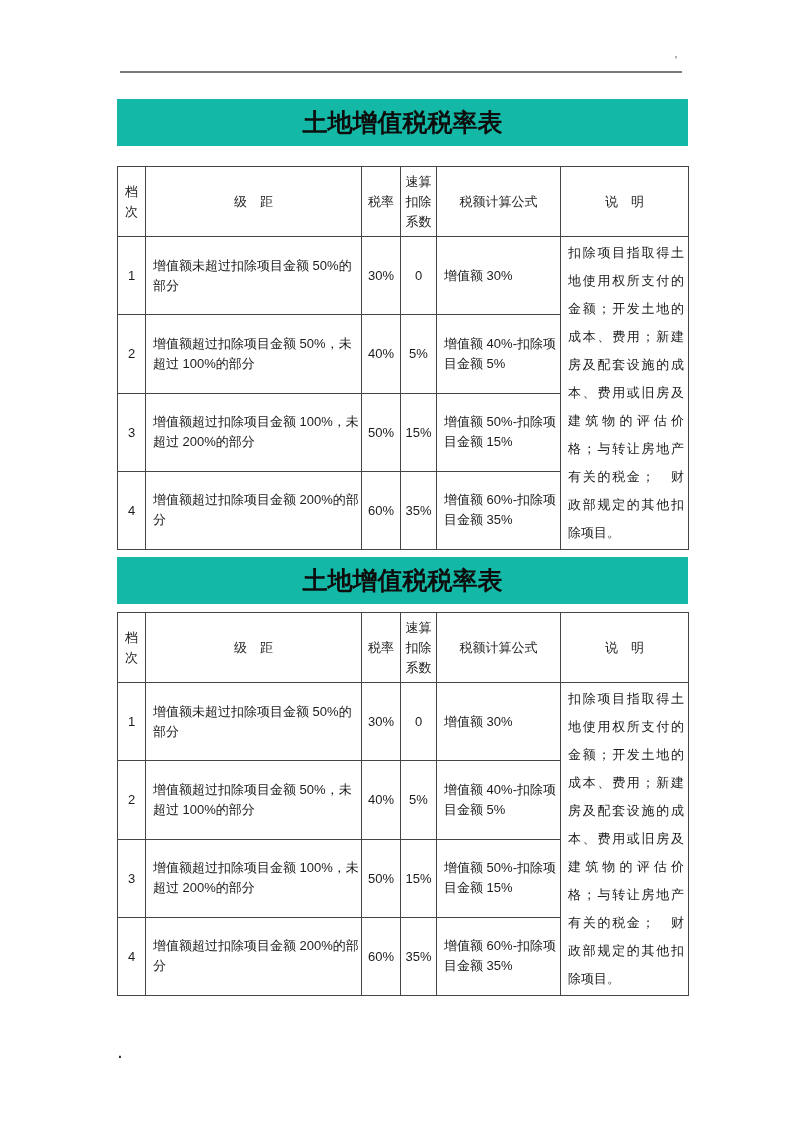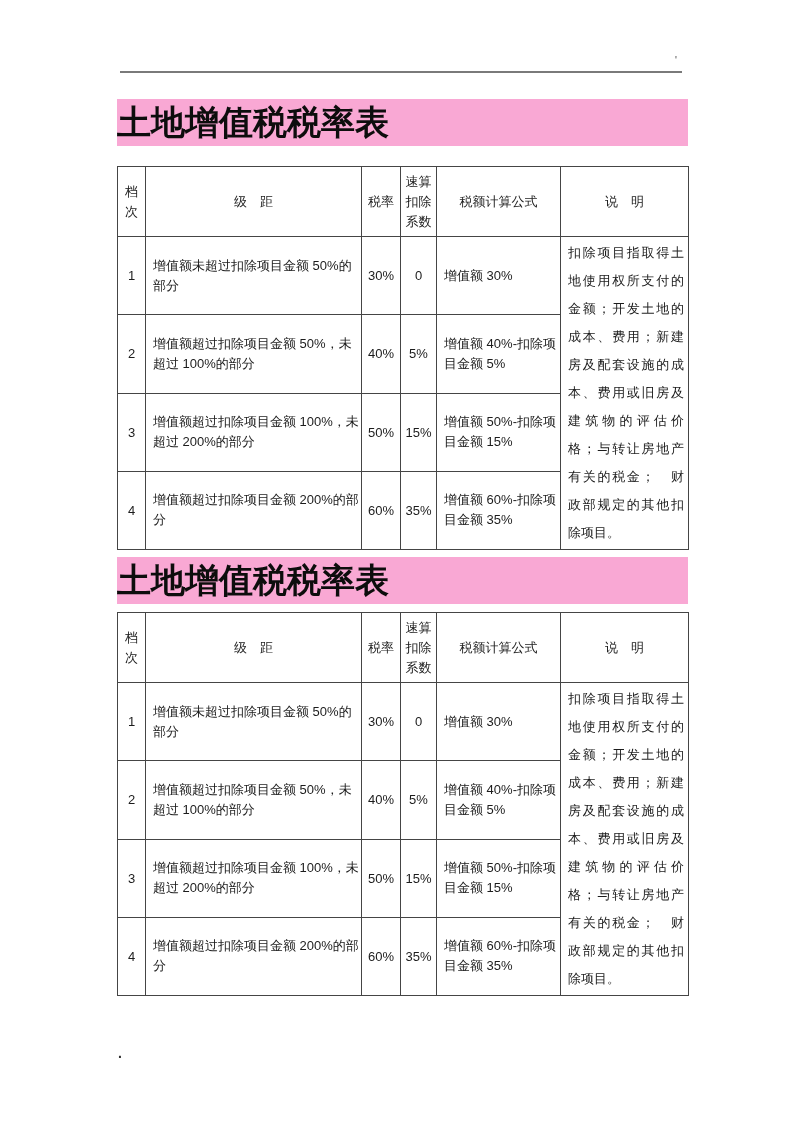--- a/index.html
+++ b/index.html
@@ -16,24 +16,24 @@
   .top-mark {
     position: absolute; left: 675px; top: 56px;
     font-size: 10px; color: #4a4a4a; line-height: 10px;
   }
   .bottom-mark {
     position: absolute; left: 118px; top: 1046px;
     font-size: 14px; font-weight: bold; color: #2e2e2e; line-height: 14px;
   }
   .doc-section { position: absolute; left: 117px; width: 571px; }
   .doc-title {
-    height: 47px; line-height: 47px; 
-    background: #f9a8d4;
+    height: 47px; line-height: 47px; text-align: center;
+    background: #14b8a6;
     font-family: "DejaVu Serif", "Liberation Serif", serif;
-    font-weight: bold; font-size: 34px; color: #0d0d0d;
+    font-weight: bold; font-size: 25px; color: #0d0d0d;
   }
   #title-1 { top: 99px; }
   #table-wrap-1 { top: 166px; }
   #title-2 { top: 557px; }
   #table-wrap-2 { top: 612px; }
 
   table.tax {
     border-collapse: collapse; table-layout: fixed;
     width: 571px; font-size: 13px; color: #1c1c1c; padding-left: 10px;
   }

